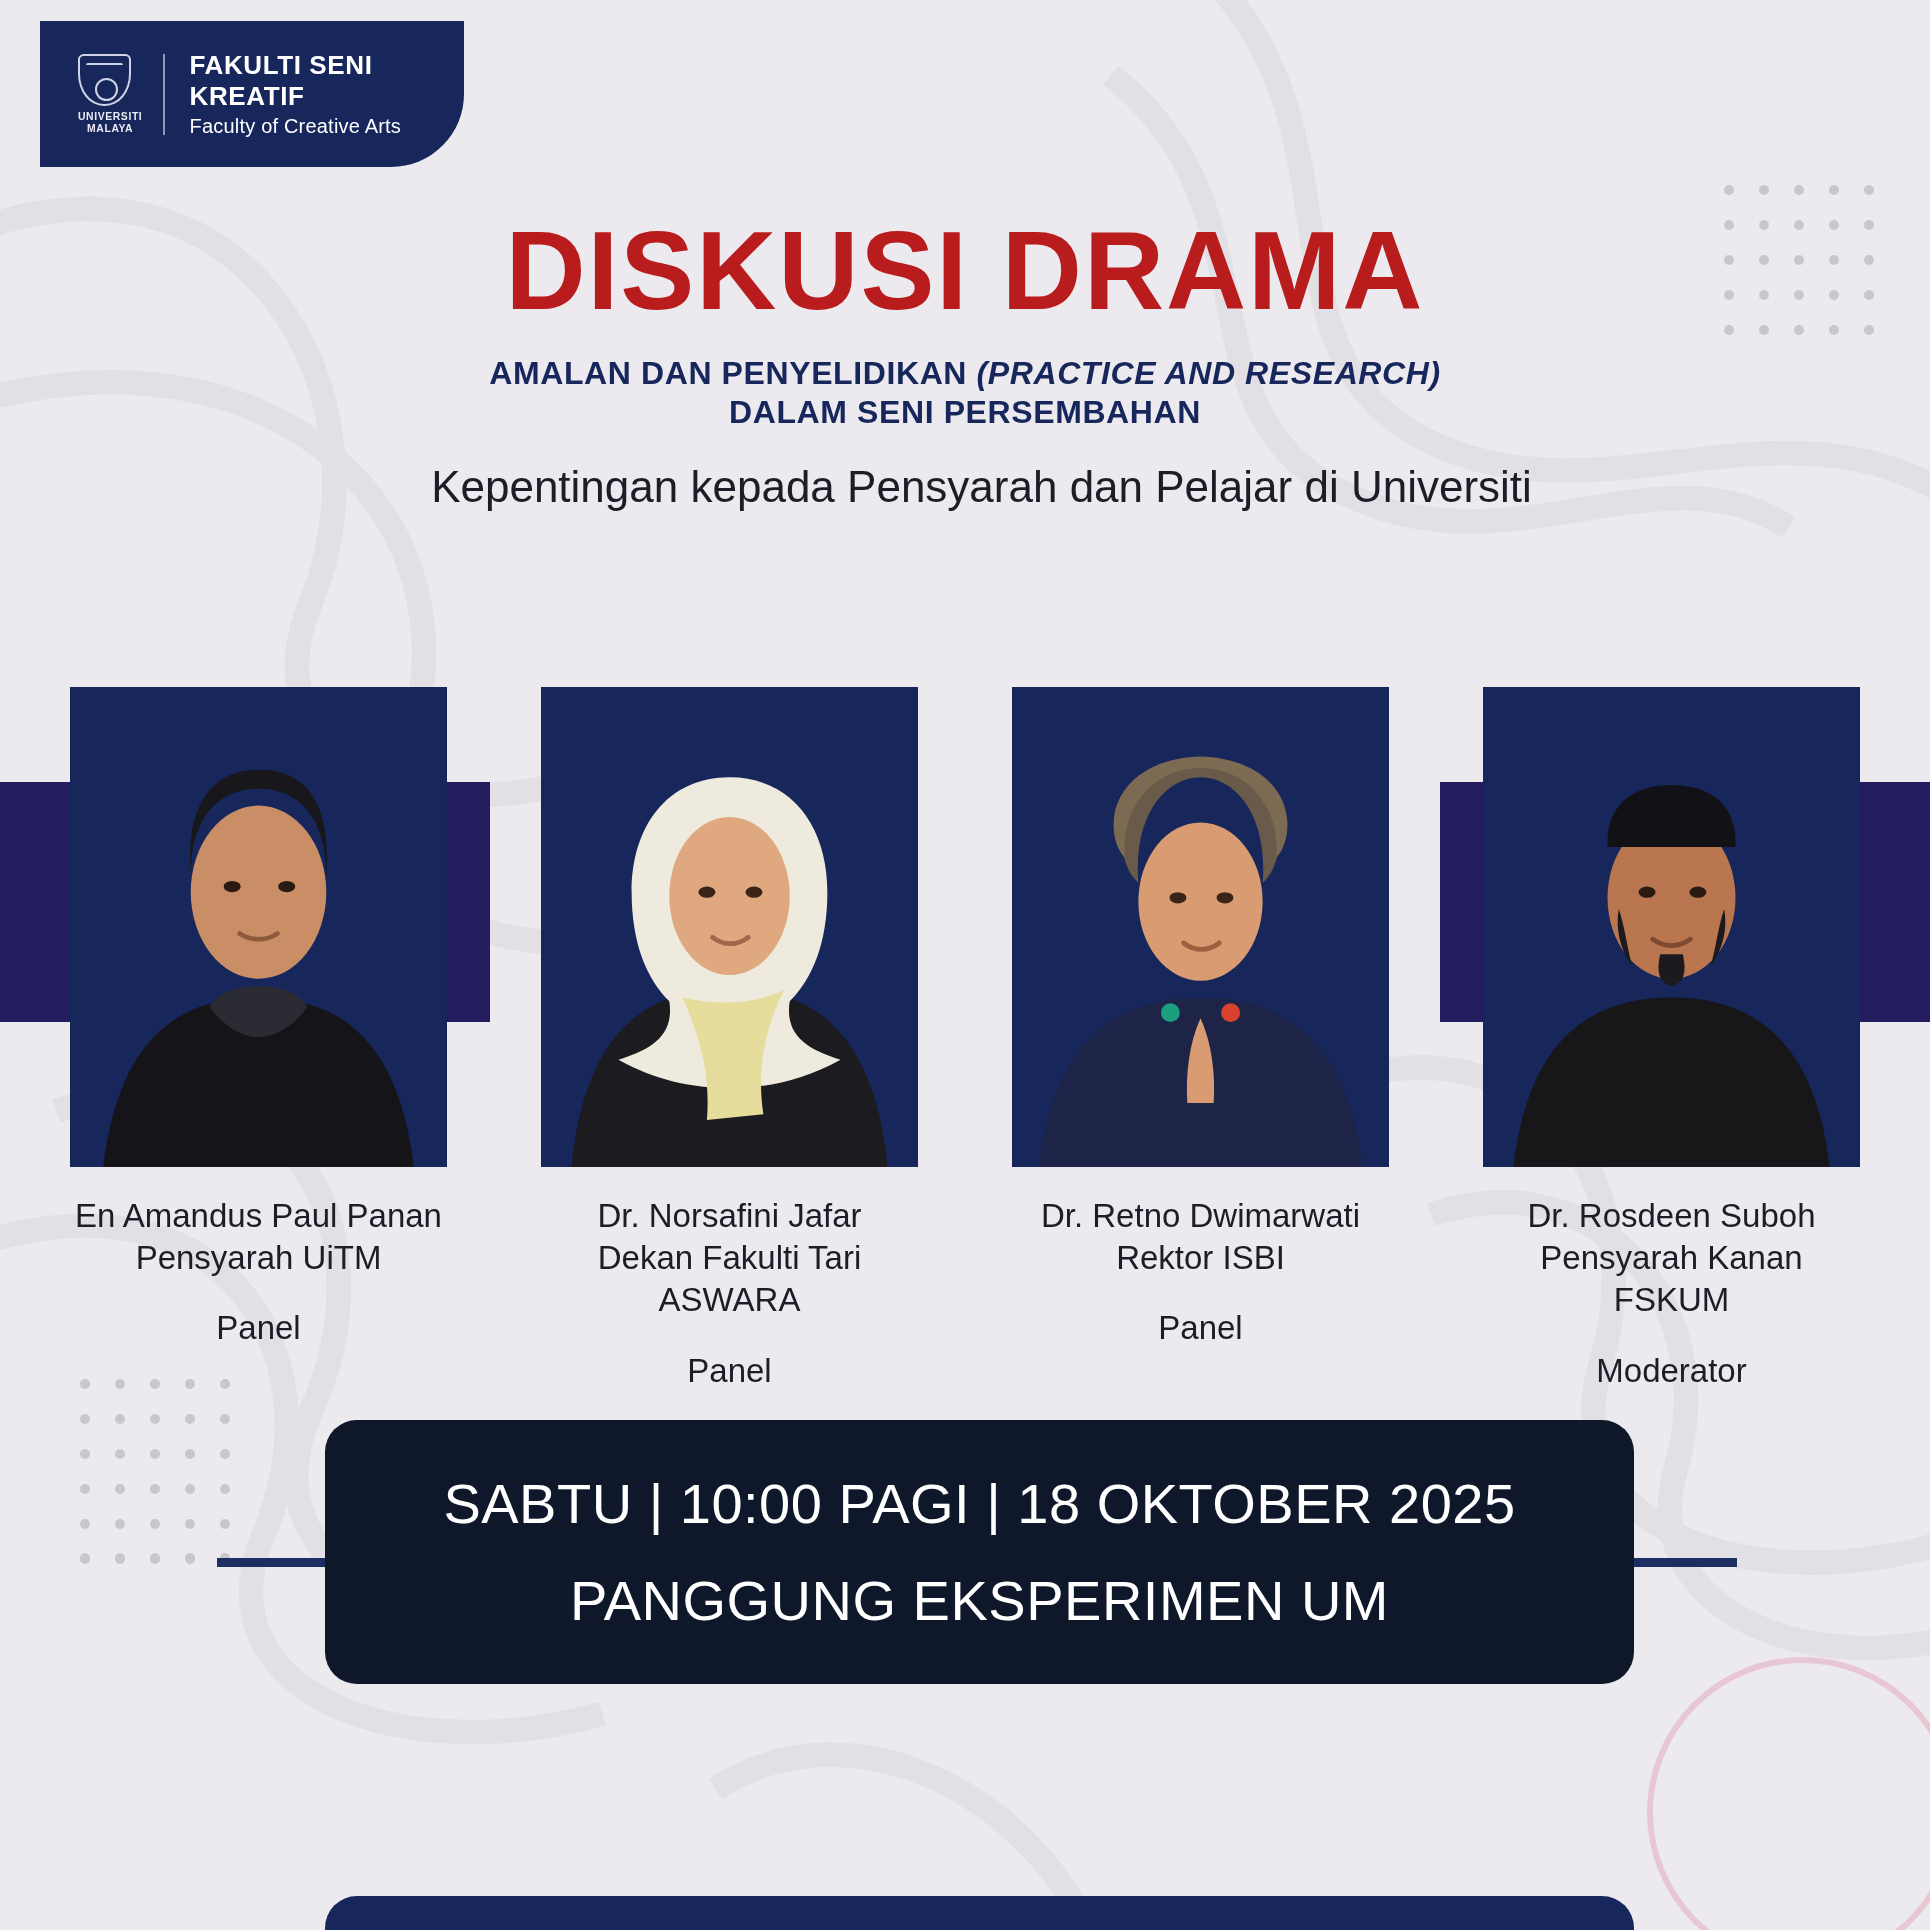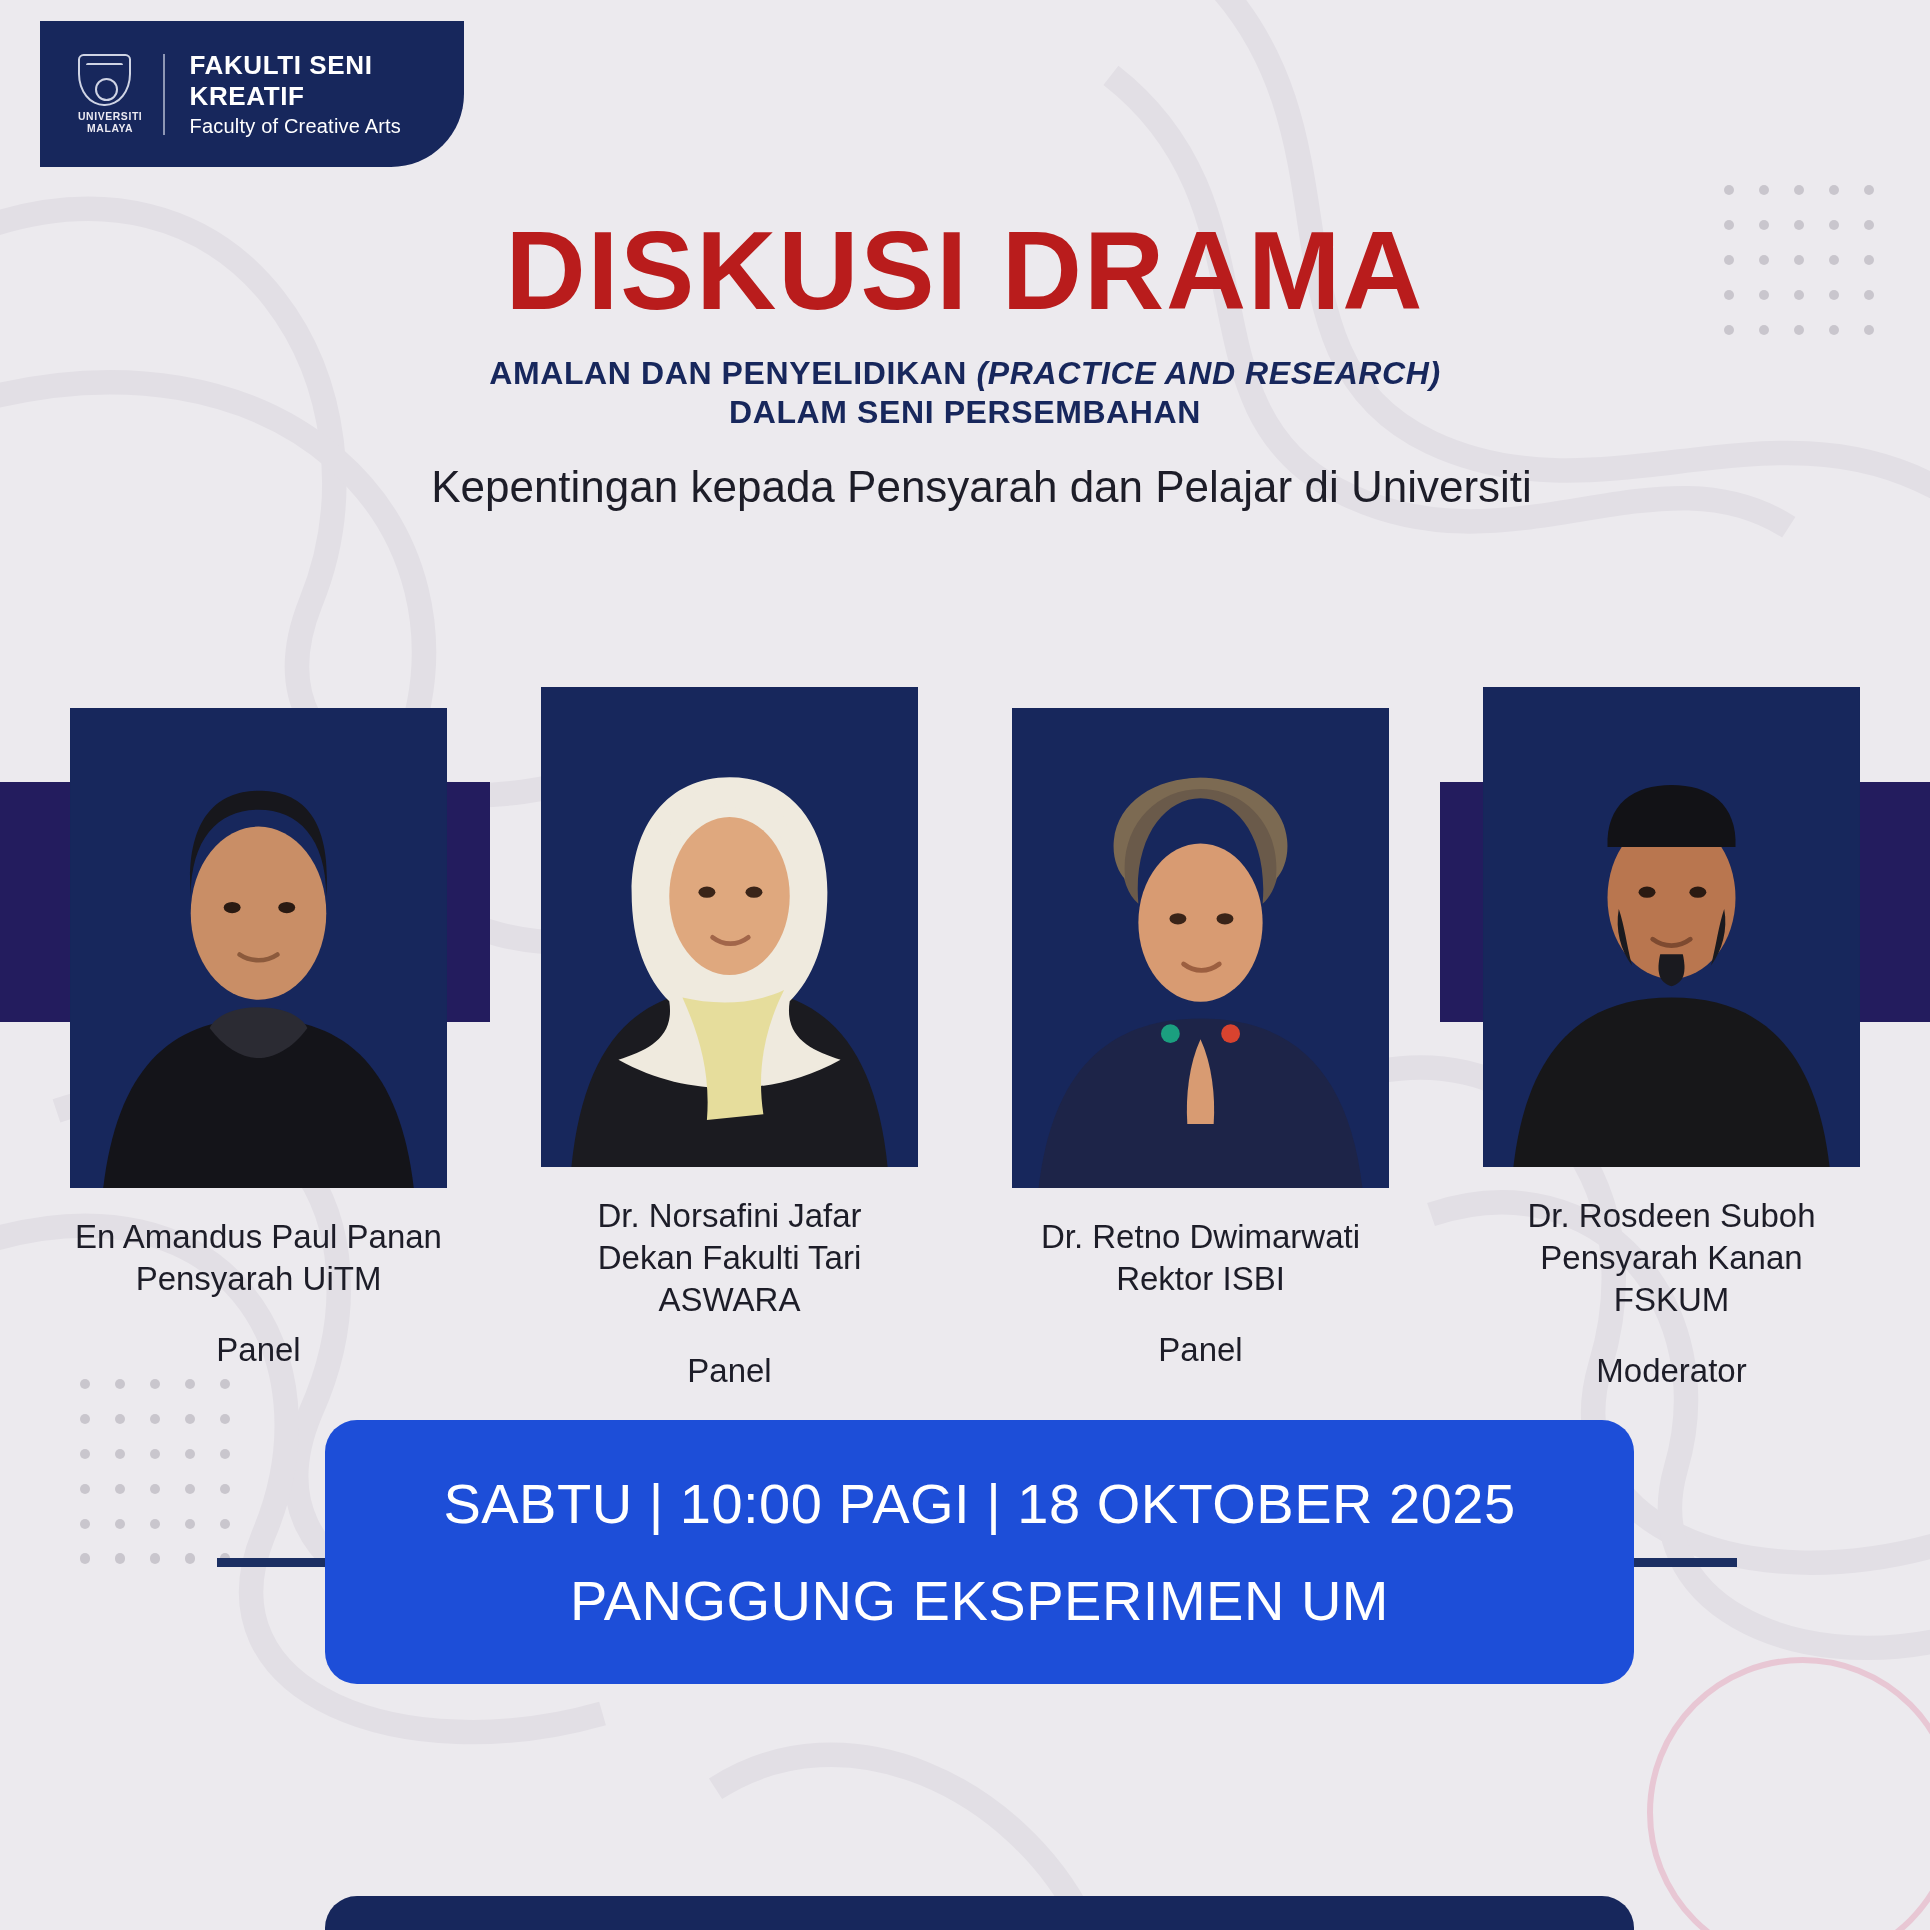--- a/index.html
+++ b/index.html
@@ -129,41 +129,41 @@
     margin-top: 26px;
     font-size: 44px; font-weight: 400; color: #1d1d28;
     line-height: 1.3;
     padding-left: 33px;
   }
 
   
   .speakers {
     position: absolute; left: 0; right: 0; top: 687px;
     z-index: 3;
-    display: flex; justify-content: center; gap: 94px; align-items: center;
+    display: flex; justify-content: center; gap: 94px;
   }
   .speaker { width: 377px; text-align: center; }
   .photo {
     width: 377px; height: 480px;
     background: #17275c;
     position: relative; overflow: hidden;
   }
   .photo svg { position: absolute; inset: 0; width: 100%; height: 100%; }
   .sp-name {
     margin-top: 28px; font-size: 33px; color: #1d1d28; line-height: 1.28;
   }
   .sp-role {
     margin-top: 30px; font-size: 33px; color: #1d1d28;
   }
 
   
   .banner {
     position: absolute; left: 325px; top: 1420px;
     width: 1309px; height: 264px;
-    background: #1d4ed8; border-radius: 32px;
+    background: #0f172a; border-radius: 32px;
     z-index: 4;
     display: flex; flex-direction: column; align-items: center; justify-content: center;
     gap: 32px;
   }
   .banner-line {
     color: #ffffff; font-size: 56px; font-weight: 400; letter-spacing: 0.5px;
   }
 
   .bottom-bar {
     position: absolute; left: 325px; bottom: -32px;

